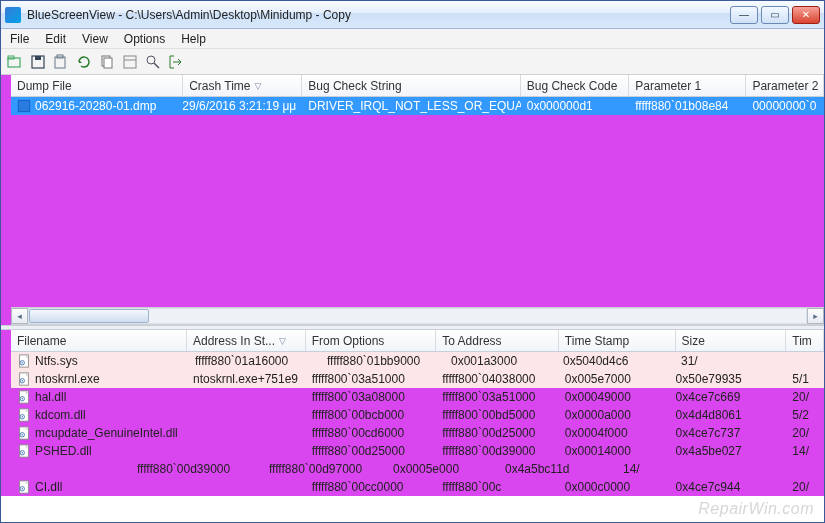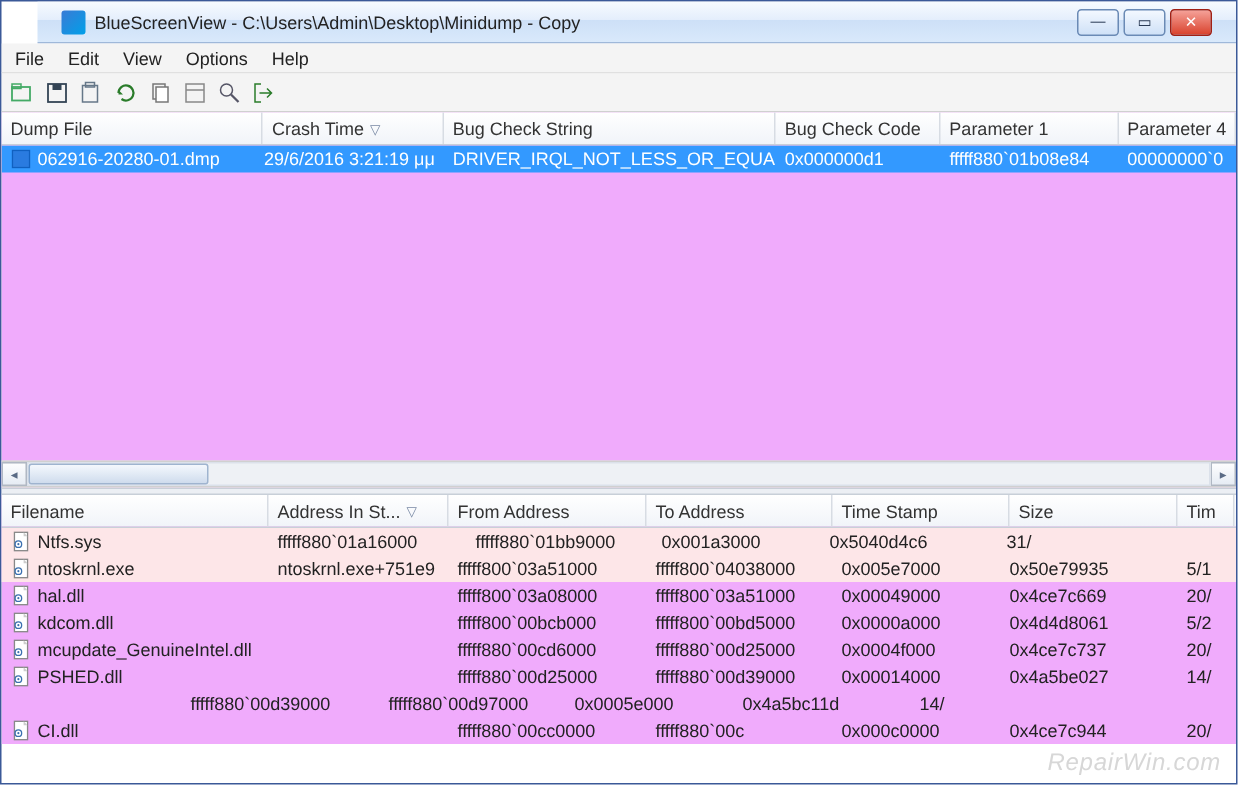--- a/index.html
+++ b/index.html
@@ -14,22 +14,21 @@
     position: relative;
     border: 1px solid #3b5998;
   }
   
   .titlebar {
     height: 28px;
     background: linear-gradient(to bottom, #f7fbff 0%, #e4eefc 45%, #cde0f7 46%, #d9e9fb 100%);
     border-bottom: 1px solid #9fb8d9;
     display: flex;
     align-items: center;
-    padding: 0 16px;
-    margin-left: 24px;
+    padding: 0 4px;
   }
   .titlebar .app-icon {
     width: 16px; height: 16px;
     background: linear-gradient(135deg,#3a7bd5,#00a0e9);
     margin-right: 6px;
     border-radius: 2px;
   }
   .titlebar .title-text { flex: 1; color: #222; font-size: 12px; white-space: nowrap; overflow: hidden; text-overflow: ellipsis;}
   .win-btns { display:flex; gap:3px; }
   .win-btn {
@@ -60,21 +59,22 @@
   }
   .tool-btn {
     width:20px; height:20px;
     border:1px solid transparent;
     display:flex;align-items:center;justify-content:center;
   }
   .tool-btn svg { width:16px; height:16px; }
   
   .pane {
     position: relative;
-    background:#f0abfc;
+    background:#d946ef;
+    padding-left:10px;
   }
   .cols-header {
     display:flex;
     height: 22px;
     background: linear-gradient(to bottom,#ffffff,#f1f4f9);
     border-bottom:1px solid #c9cfd8;
     font-size:12px;
     color:#333;
   }
   .col {
@@ -217,21 +217,21 @@
 <div class="pane">
   <div class="cols-header">
     <div class="col c-u1">Dump File</div>
     <div class="col c-u2">
         <span>Crash Time</span>
         <span class="sort-ind">▽</span>
       </div>
     <div class="col c-u3">Bug Check String</div>
     <div class="col c-u4">Bug Check Code</div>
     <div class="col c-u5">Parameter 1</div>
-    <div class="col c-u6">Parameter 4</div>
+    <div class="col c-u6">Parameter 2</div>
   </div>
   <div class="upper-body">
     <div class="rows" id="upper-rows">
         <div class="row sel">
           <div class="cell c-u1">
             <svg class="file-svg" viewBox="0 0 16 16">
               <rect x="1" y="1" width="14" height="14" fill="#1060c0"></rect>
               <rect x="2" y="2" width="12" height="12" fill="#2a7be0"></rect>
             </svg>
             <span>062916-20280-01.dmp</span>
@@ -255,21 +255,21 @@
 
 <div class="splitter"></div>
 
 <div class="pane lower-area">
   <div class="cols-header">
     <div class="col c-l1">Filename</div>
     <div class="col c-l2">
         <span>Address In St...</span>
         <span class="sort-ind">▽</span>
       </div>
-    <div class="col c-l3">From Address</div>
+    <div class="col c-l3">From Options</div>
     <div class="col c-l4">To Address</div>
     <div class="col c-l6">Time Stamp</div>
     <div class="col c-l5">Size</div>
     <div class="col c-l7">Tim</div>
   </div>
   <div class="rows" id="lower-rows">
       <div class="row pink">
         <div class="cell c-l1">
           <svg class="file-svg" viewBox="0 0 16 16">
             <rect x="3" y="1" width="10" height="14" fill="#fff" stroke="#888"></rect>

